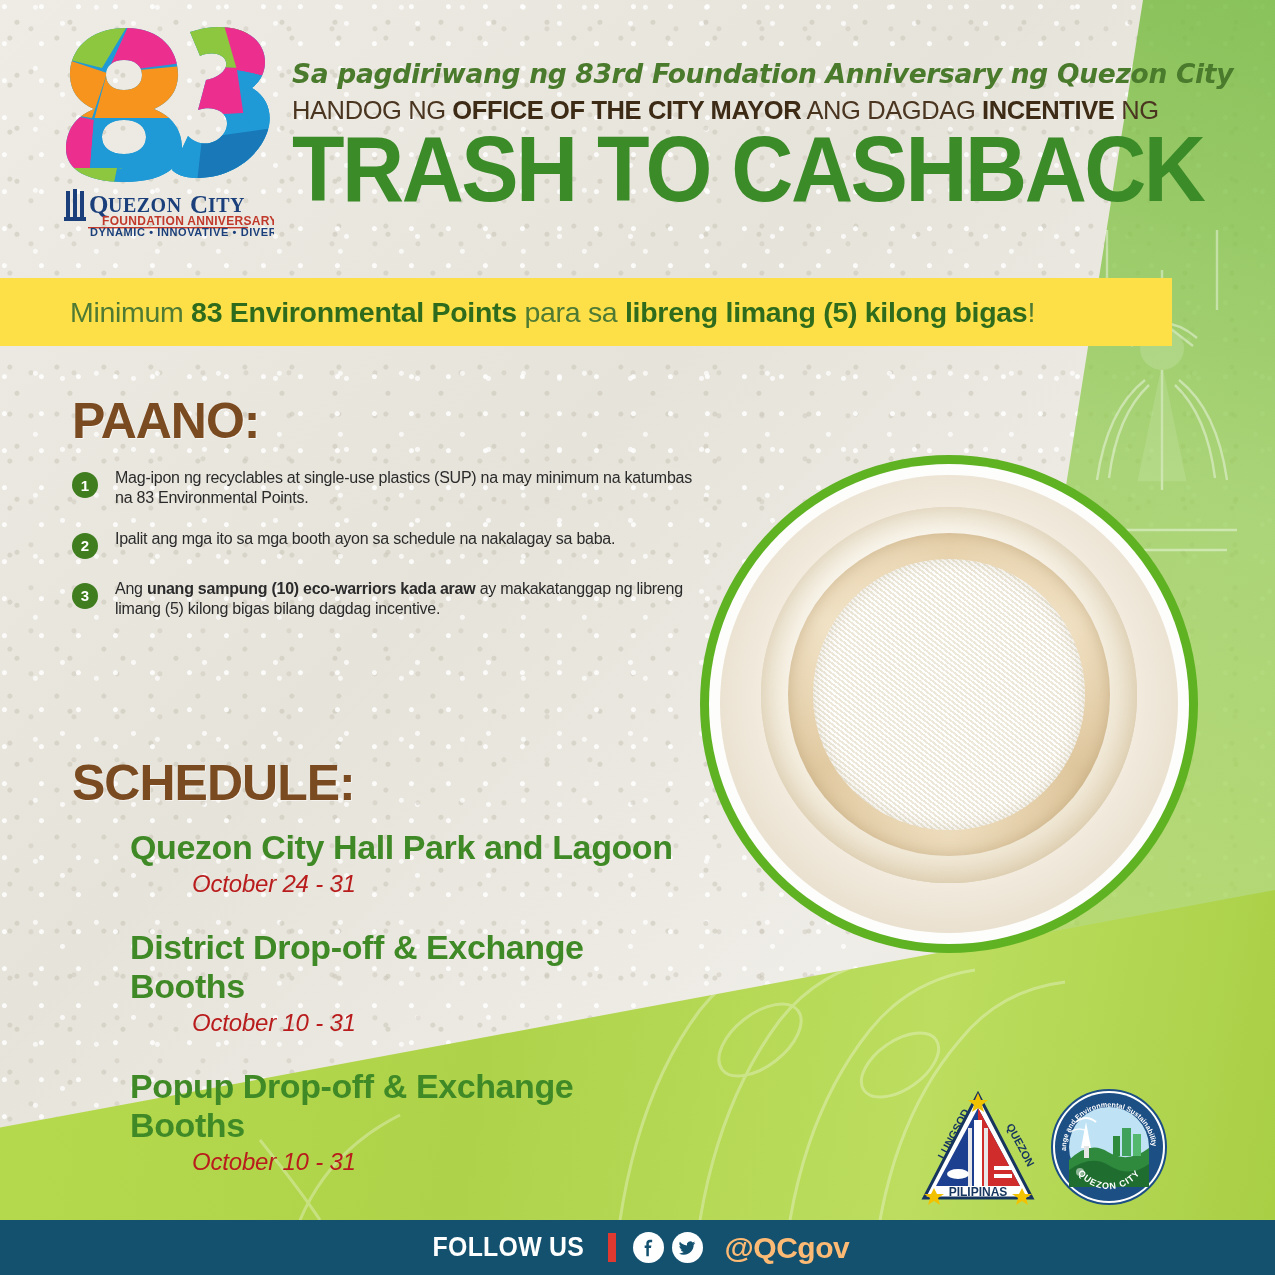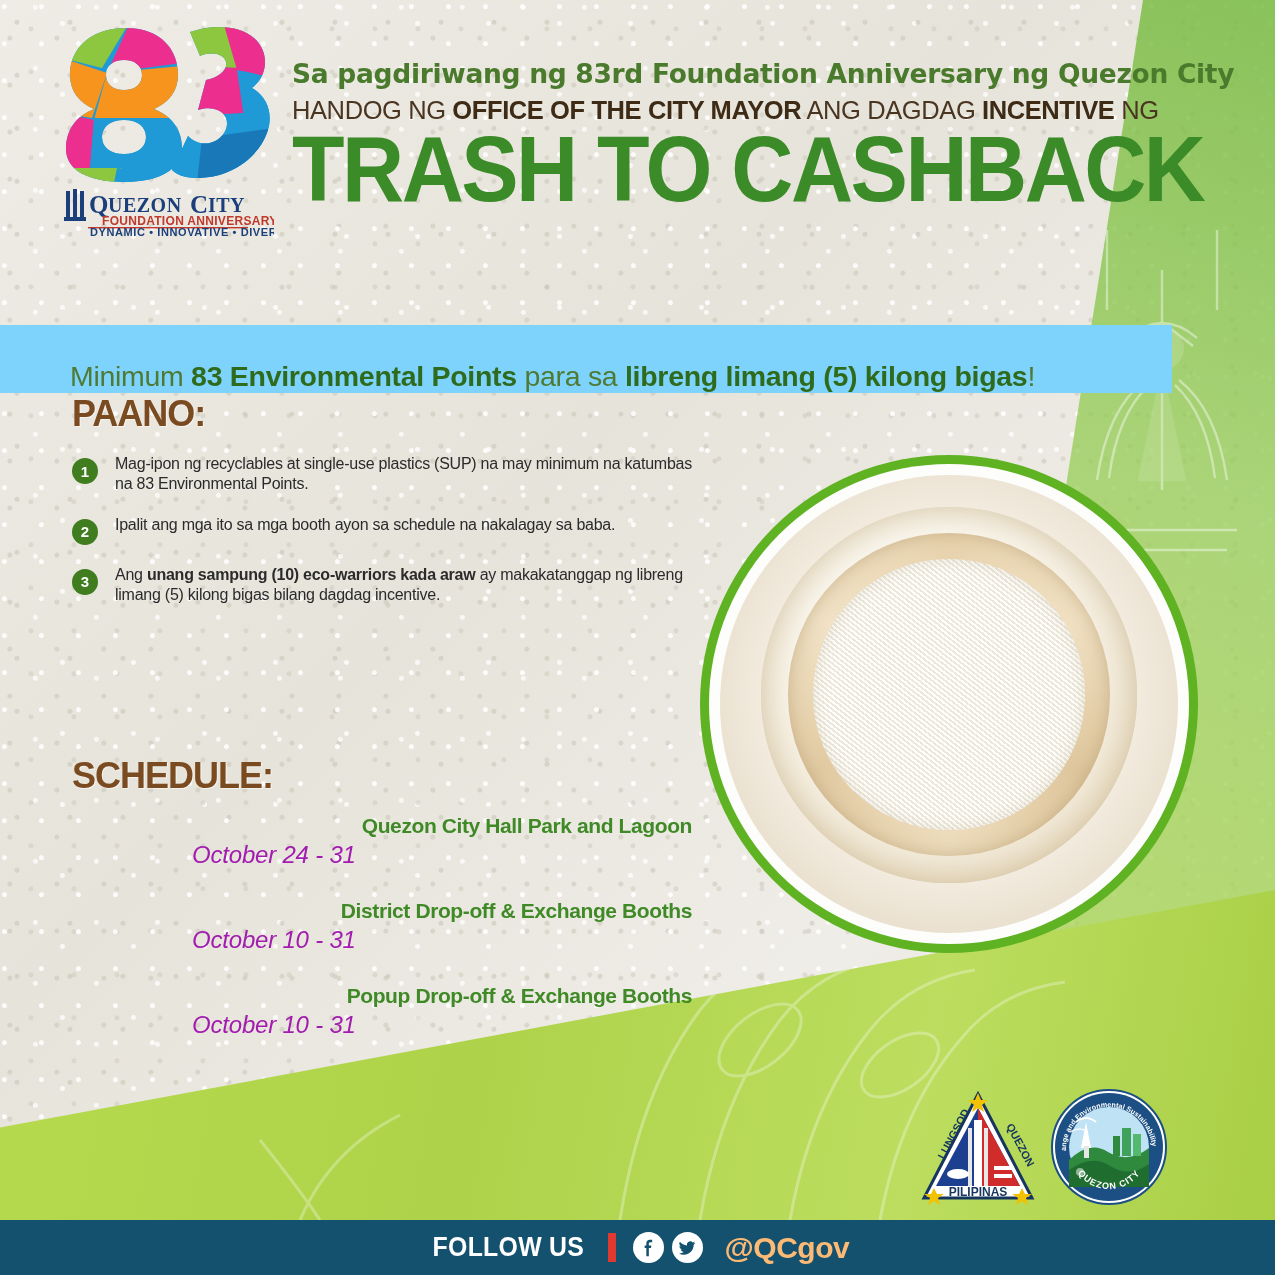--- a/index.html
+++ b/index.html
@@ -68,21 +68,21 @@
   }
   .logo-83 { width: 212px; height: 165px; display: block; }
   .logo-wordmark { width: 212px; margin-top: 2px; display:block; }
 
   .header-text {
     position: absolute; left: 292px; top: 58px;
     width: 880px;
   }
   .tagline {
     font-family: "DejaVu Sans", sans-serif;
-    font-weight: 700;
+    font-style: italic; font-weight: 700;
     font-size: 26.5px; color: #4a7a2c;
     letter-spacing: -.3px; white-space: nowrap;
   }
   .handog {
     margin-top: 7px;
     font-size: 25.5px; color: #4a3520;
     letter-spacing: -.4px; white-space: nowrap;
     font-weight: 400;
   }
   .handog b { font-weight: 700; color: #3d2b16; }
@@ -91,35 +91,35 @@
     font-size: 86px; font-weight: 700; color: #3c8b29;
     letter-spacing: -2.5px; line-height: 1.02;
     white-space: nowrap;
     transform: scaleY(1.07); transform-origin: left top;
   }
 
   
   .subtitle-band {
     position: absolute; left: 0; top: 278px;
     width: 1172px; height: 68px;
-    background: #7dd3fc;
-    display: flex; align-items: flex-end; margin-top: 47px;
+    background: #fde047;
+    display: flex; align-items: center;
   }
   .subtitle-text {
     margin-left: 70px;
     font-size: 28.5px; color: #4f7a34;
     letter-spacing: -.3px; white-space: nowrap;
     font-weight: 400;
   }
   .subtitle-text b { font-weight: 700; color: #2f6b1c; }
 
   
   .paano { position: absolute; left: 72px; top: 396px; width: 620px; }
   .section-head {
-    font-size: 36px; font-weight: 700; color: #7a4a20;
+    font-size: 50px; font-weight: 700; color: #7a4a20;
     letter-spacing: -1px; line-height: 1;
     text-shadow: 1px 1px 0 rgba(255,255,255,.55);
   }
   .steps { margin-top: 22px; }
   .step { display: flex; margin-bottom: 20px; }
   .step-num {
     flex: 0 0 auto;
     width: 26px; height: 26px; border-radius: 50%;
     background: #3f7d1f; color: #fff;
     font-size: 15px; font-weight: 700;
@@ -130,26 +130,26 @@
     font-size: 16px; color: #2b2b2b;
     line-height: 1.27; letter-spacing: -.25px;
   }
   .step-text b { font-weight: 700; }
 
   
   .schedule { position: absolute; left: 72px; top: 758px; width: 620px; }
   .sched-list { margin-top: 20px; margin-left: 58px; }
   .sched-item { margin-bottom: 30px; }
   .sched-place {
-    font-size: 21px; font-weight: 700; color: #3f8a26;
-    letter-spacing: -.4px; line-height: 1.15; text-align: right;
+    font-size: 34px; font-weight: 700; color: #3f8a26;
+    letter-spacing: -.4px; line-height: 1.15;
   }
   .sched-date {
     margin-top: 3px; margin-left: 62px;
-    font-size: 24px; font-style: italic; color: #a21caf;
+    font-size: 24px; font-style: italic; color: #b91c1c;
     letter-spacing: -.2px;
   }
 
   
   .rice-circle {
     position: absolute;
     left: 700px; top: 455px;
     width: 498px; height: 498px;
     border-radius: 50%;
     background: #5fb222;

